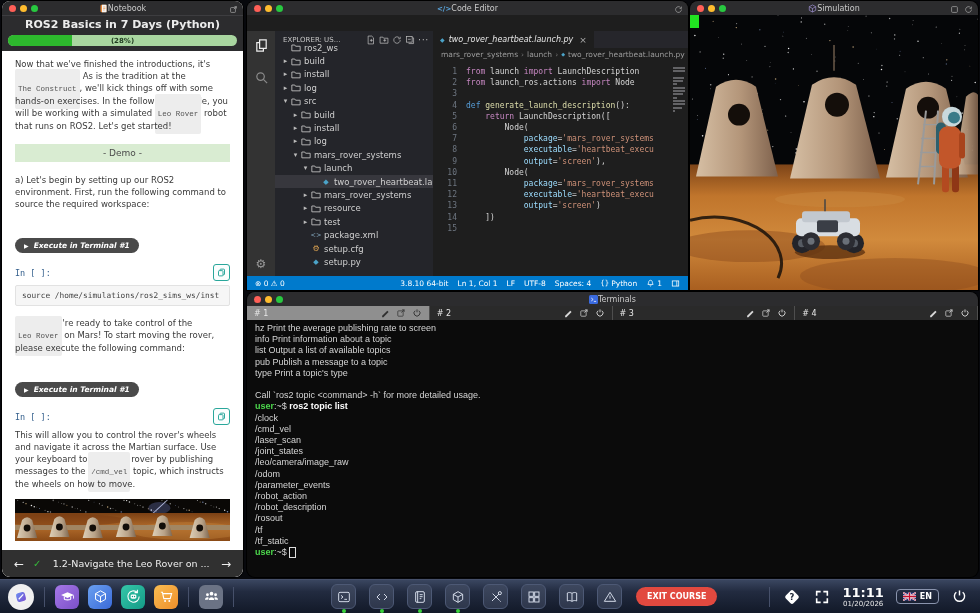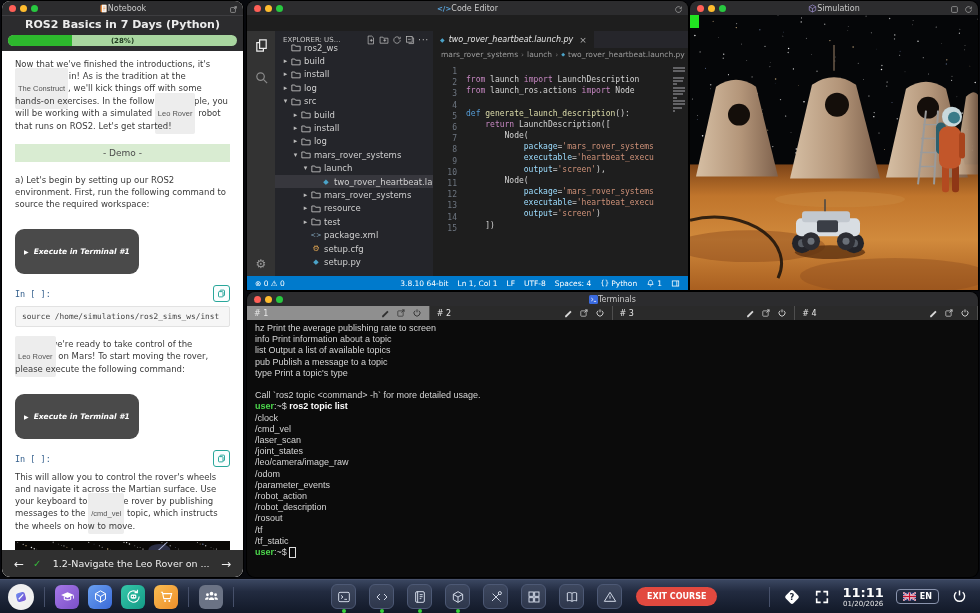--- a/index.html
+++ b/index.html
@@ -17,25 +17,25 @@
 
   
   #notebook{left:2px;top:1px;width:241px;height:576px;background:#fff;border-radius:8px}
   .nb-course{background:#2c2c2e;color:#ececec;font-size:11px;font-weight:bold;text-align:center;padding:2px 0 4px;border-top:1px solid #3d3d40}
   .nb-proghost{background:#2c2c2e;padding:0 6px 6px}
   .nb-progresswrap{position:relative;height:11px;background:#a9d6a0;border-radius:6px;overflow:hidden}
   .nb-progressfill{position:absolute;left:0;top:0;bottom:0;background:#2db82d}
   .nb-proglabel{position:absolute;left:0;right:0;top:1.5px;text-align:center;font-size:7px;font-weight:bold;color:#1e3a1e}
   .nb-body{position:absolute;top:50px;bottom:27px;left:0;right:0;background:#fff;padding:7px 13px;overflow:hidden}
   .nb-p{font-size:8.5px;line-height:12px;color:#3a3a3a;margin:0 0 9px}
-  .chip{font-family:Liberation Sans, sans-serif;font-size:7.5px;background:#ededed;color:#555;
+  .chip{font-family:Liberation Mono, monospace;font-size:7.5px;background:#ededed;color:#555;
         padding:16px 3px;border-radius:2px;white-space:nowrap}
   .demo{background:#d9ecd2;color:#4a4a4a;text-align:center;font-size:9px;padding:4px 12px;margin:12px 0}
   .execbtn{display:inline-flex;align-items:center;gap:5px;background:#4a4a4a;color:#fff;font-size:7.5px;font-weight:bold;
-           font-style:italic;padding:18px 9px;border-radius:9px;margin:10px 0 9px;cursor:pointer}
+           font-style:italic;padding:3px 9px;border-radius:9px;margin:19px 0 9px;cursor:pointer}
   .play{font-size:6px;font-style:normal}
   .inrow{display:flex;justify-content:space-between;align-items:center;margin:2px 0 4px}
   .inlabel{font-family:"DejaVu Sans Mono","Liberation Mono",monospace;font-size:8.5px;color:#35608d}
   .copybtn{width:15px;height:15px;border:1px solid #2aa79b;border-radius:3px;display:flex;align-items:center;justify-content:center;background:#fbfefe;cursor:pointer}
   .copybtn svg{width:9px;height:9px;stroke:#2aa79b;fill:none;stroke-width:1.3}
   .codeblock{background:#f6f6f6;border:1px solid #e2e2e2;border-radius:2px;padding:5px 6px;
              font-family:"DejaVu Sans Mono","Liberation Mono",monospace;font-size:7.8px;color:#444;
              white-space:nowrap;overflow:hidden;margin-bottom:11px}
   .nb-img{margin-top:3px;height:42px;overflow:hidden}
   .nb-img svg{display:block;width:100%;height:100%}
@@ -70,21 +70,21 @@
   .edarea{flex:1;position:relative;background:#1e1e1e;overflow:hidden}
   .tabbar{height:17px;background:#26262b;display:flex}
   .tab{background:#1e1e1e;display:flex;align-items:center;gap:4px;padding:0 7px;cursor:pointer}
   .tab-dot{color:#4ba3c8;font-size:6px}
   .tab-label{font-size:8px;font-style:italic;color:#e8e8e8;white-space:nowrap}
   .tab-close{color:#aaa;font-size:9px;margin-left:2px}
   .crumbs{height:12px;display:flex;align-items:center;font-size:7.5px;color:#9b9b9b;padding-left:8px;gap:3px;white-space:nowrap;overflow:hidden}
   .crumb-sep{color:#777}
   .codewrap{position:absolute;top:29px;left:0;right:0;bottom:0;font-family:"DejaVu Sans Mono","Liberation Mono",monospace;font-size:8px;line-height:11.2px}
   #gutter{position:absolute;left:0;top:6px;width:24px;text-align:right;color:#6e7681}
-  #codelines{position:absolute;left:33px;top:14px;right:16px;white-space:pre;overflow:hidden}
+  #codelines{position:absolute;left:33px;top:6px;right:16px;white-space:pre;overflow:hidden}
   .tk-k{color:#c586c0}.tk-d{color:#569cd6}.tk-f{color:#dcdcaa}.tk-w{color:#d4d4d4}.tk-s{color:#ce9178}.tk-p{color:#9cdcfe}
   #minimap{position:absolute;right:2px;top:7px;width:13px}
   #minimap div{height:2px;margin-bottom:1.3px;background:#7a7a7e;opacity:.75}
   .statusbar{position:absolute;bottom:0;left:0;right:0;height:14px;background:#007acc;display:flex;align-items:center;color:#fff;font-size:7.5px;padding:0 8px;white-space:nowrap}
   .st-left{display:flex;gap:4px;align-items:center}
   #statusright{margin-left:auto;display:flex;gap:9px;align-items:center}
   .st-item{display:flex;gap:2px}
   .st-item svg{width:9px;height:9px;stroke:#fff;fill:none;stroke-width:1.2}
 
   

